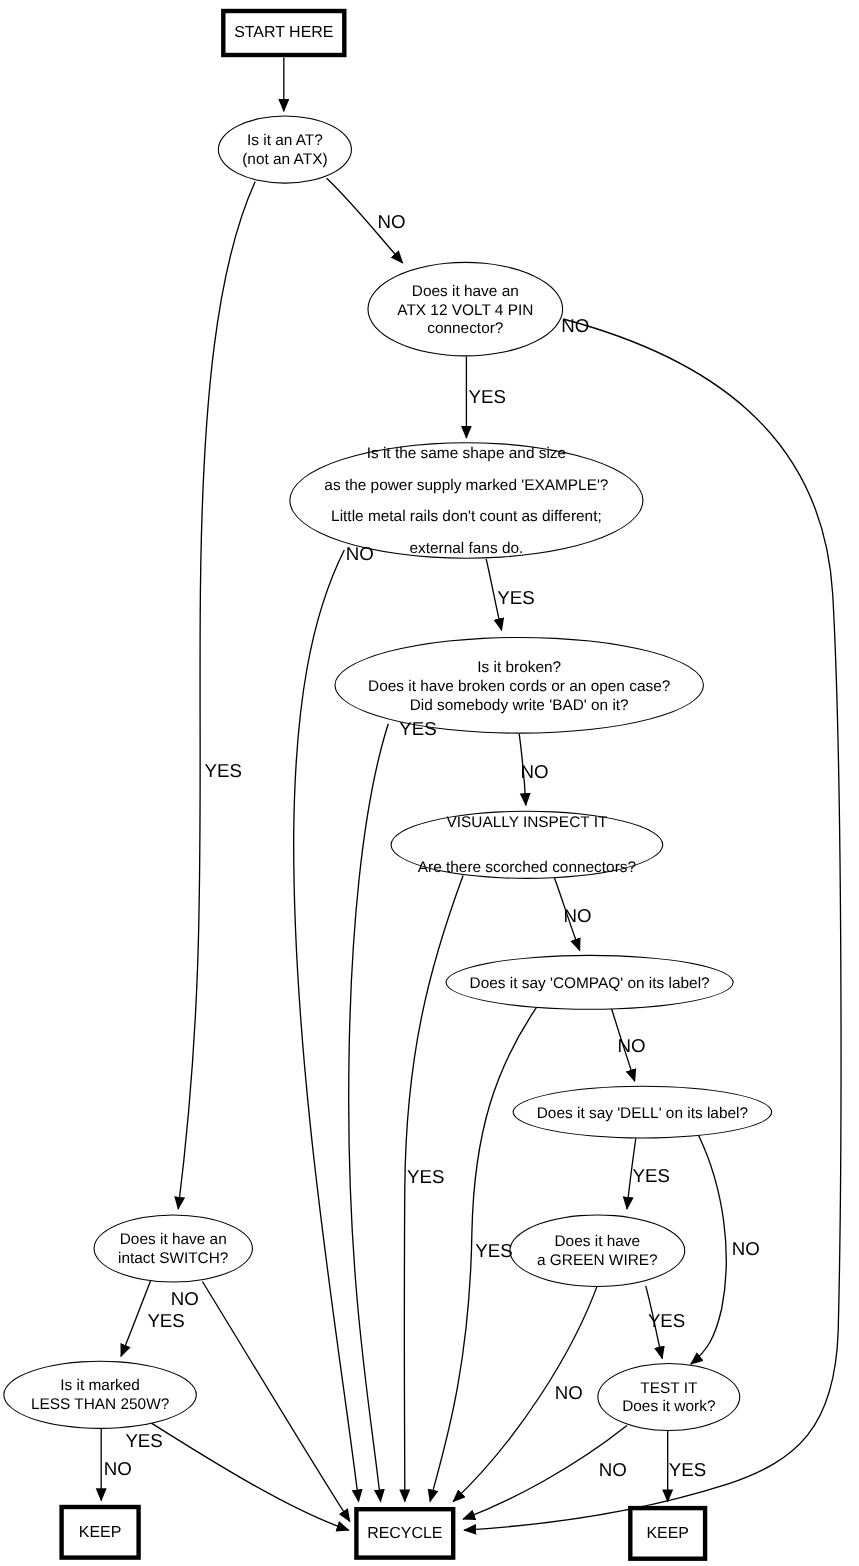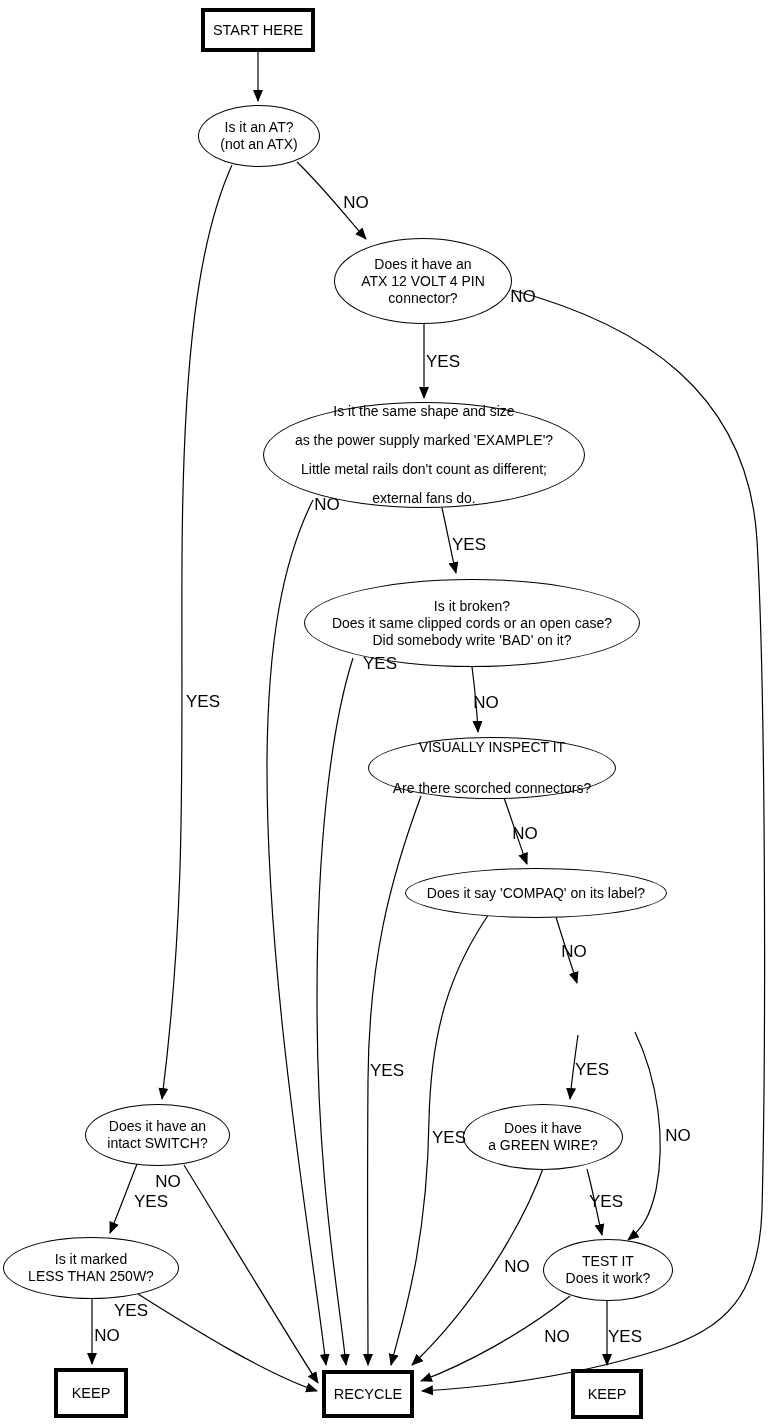--- a/index.html
+++ b/index.html
@@ -104,33 +104,36 @@
 
   <div class="node ellipse" style="left:263px; top:402px; width:322px; height:106px;gap:12px;">
     <span class="nline">Is it the same shape and size</span>
     <span class="nline">as the power supply marked 'EXAMPLE'?</span>
     <span class="nline">Little metal rails don't count as different;</span>
     <span class="nline">external fans do.</span>
   </div>
 
   <div class="node ellipse" style="left:304px; top:579px; width:336px; height:88px;">
     <span class="nline">Is it broken?</span>
-    <span class="nline">Does it same clipped cords or an open case?</span>
+    <span class="nline">Does it have broken cords or an open case?</span>
     <span class="nline">Did somebody write 'BAD' on it?</span>
   </div>
 
-  <div class="node ellipse" style="left:368px; top:737px; width:248px; height:62px;gap:24px;">
+  <div class="node ellipse" style="left:355px; top:737px; width:248px; height:62px;gap:24px;">
     <span class="nline">VISUALLY INSPECT IT</span>
     <span class="nline">Are there scorched connectors?</span>
   </div>
 
   <div class="node ellipse" style="left:405px; top:868px; width:262px; height:50px;">
     <span class="nline">Does it say 'COMPAQ' on its label?</span>
   </div>
 
+  <div class="node ellipse" style="left:466px; top:987px; width:236px; height:48px;">
+    <span class="nline">Does it say 'DELL' on its label?</span>
+  </div>
 
   <div class="node ellipse" style="left:463px; top:1104px; width:160px; height:66px;">
     <span class="nline">Does it have</span>
     <span class="nline">a GREEN WIRE?</span>
   </div>
 
   <div class="node ellipse" style="left:543px; top:1239px; width:130px; height:62px;">
     <span class="nline">TEST IT</span>
     <span class="nline">Does it work?</span>
   </div>

